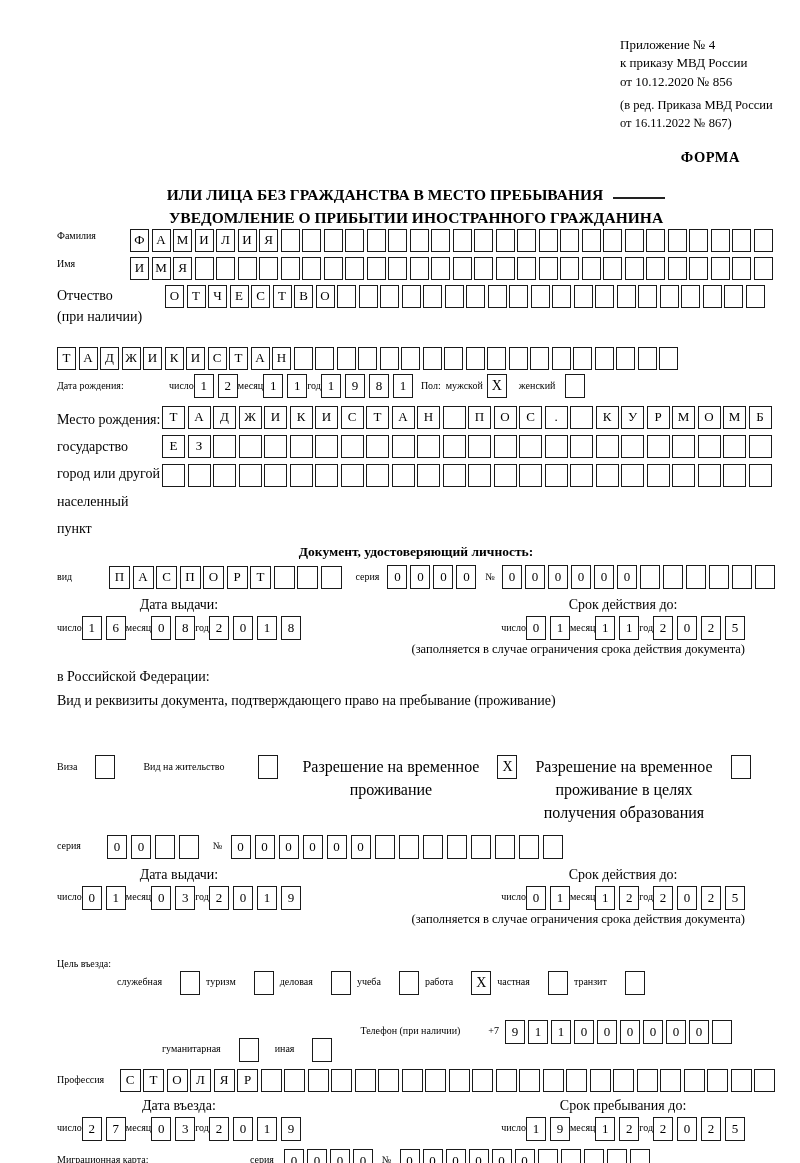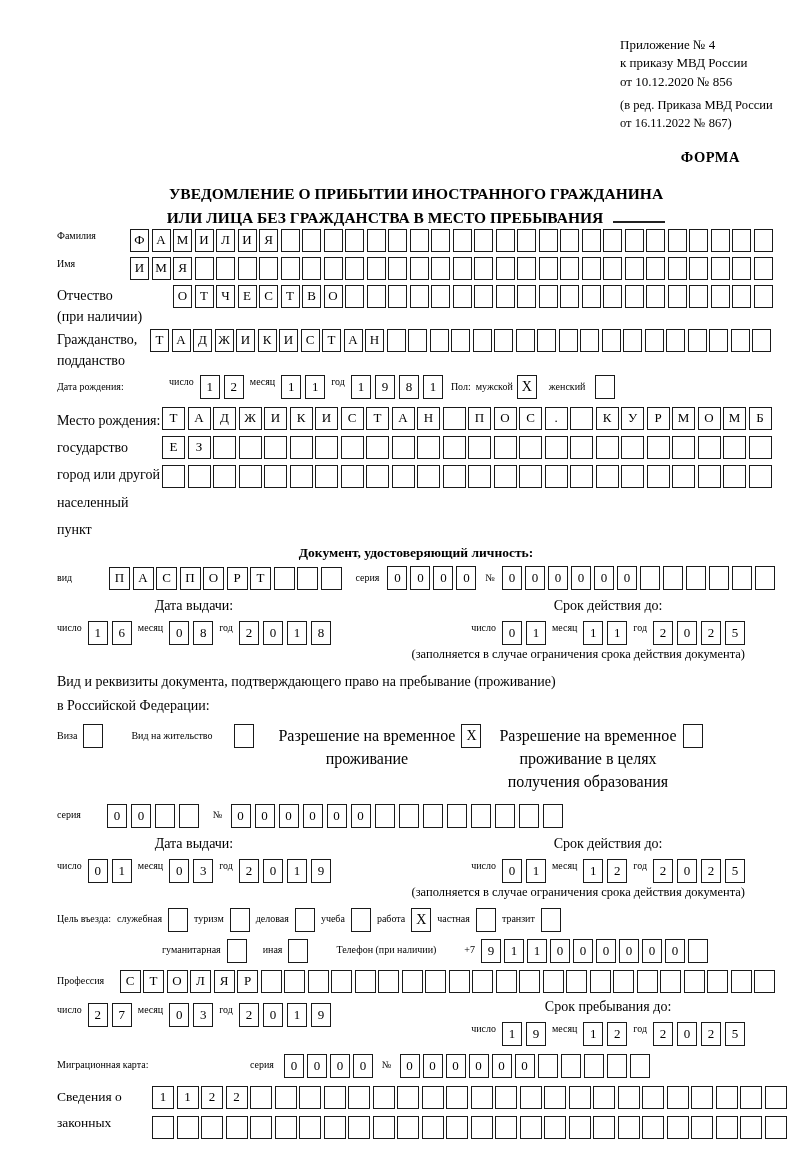--- a/index.html
+++ b/index.html
@@ -26,27 +26,27 @@
   }
   .cells.wide .cell { width:23px; }
   .cells.w22 .cell { width:22px; }
   .cells.w21 .cell { width:21px; }
   .cells.date { gap:4px; }
   .cells.date .cell { width:20px; height:24px; }
   .cb {
     width:20px; height:24px; box-sizing:border-box; border:1.6px solid #1a1a1a;
     display:inline-flex; align-items:center; justify-content:center; font-size:14px; flex:none; background:#fff;
   }
-  .dg { display:inline-flex; gap:6px; }
+  .dg { display:inline-flex; align-items:center; }
   .date-block { display:inline-block; }
   .date-heading { text-align:center; font-size:14px; margin-bottom:3px; }
   .date-pair { display:flex; justify-content:space-between; padding-right:30px; margin-top:8px; margin-bottom:2px; }
   .note { font-size:12.5px; text-align:right; padding-right:30px; margin-bottom:8px; }
   .intro { font-size:14px; line-height:1.7; }
-  .opt { display:inline-flex; align-items:center; gap:6px; }
+  .opt { display:inline-flex; align-items:center; gap:18px;margin-top:36px; }
   .opt-col { text-align:center; font-size:16px; line-height:1.45; }
   .stack { display:flex; flex-direction:column; gap:6px; }
   .gap-rows { display:flex; flex-direction:column; gap:7px; }
 </style>
 </head>
 <body>
 
 <div class="page">
 
   <div class="hdr-block">
@@ -55,24 +55,24 @@
     <div>от 10.12.2020 № 856</div>
     <div class="hdr-sub">
       <div>(в ред. Приказа МВД России</div>
       <div>от 16.11.2022 № 867)</div>
     </div>
   </div>
 
   <div class="forma">ФОРМА</div>
 
   <div class="title">
-    <div>УВЕДОМЛЕНИЕ О ПРИБЫТИИ ИНОСТРАННОГО ГРАЖДАНИНА</div>
     <div>
       <span>ИЛИ ЛИЦА БЕЗ ГРАЖДАНСТВА В МЕСТО ПРЕБЫВАНИЯ</span><span class="blank-line"></span>
     </div>
+    <div>УВЕДОМЛЕНИЕ О ПРИБЫТИИ ИНОСТРАННОГО ГРАЖДАНИНА</div>
   </div>
 
 
   <div class="row">
     <span class="lbl" style="width:73px;">Фамилия</span>
     <span class="cells">
         <span class="cell">Ф</span>
         <span class="cell">А</span>
         <span class="cell">М</span>
         <span class="cell">И</span>
@@ -134,21 +134,21 @@
         <span class="cell"></span>
         <span class="cell"></span>
         <span class="cell"></span>
         <span class="cell"></span>
         <span class="cell"></span>
         <span class="cell"></span>
         <span class="cell"></span>
       </span>
   </div>
 
-  <div class="row" style="margin-bottom:2px;gap:8px;">
+  <div class="row" style="margin-bottom:20px;">
     <span class="lbl-col" style="width:108px;">
       <div>Отчество</div>
       <div>(при наличии)</div>
     </span>
     <span class="cells">
         <span class="cell">О</span>
         <span class="cell">Т</span>
         <span class="cell">Ч</span>
         <span class="cell">Е</span>
         <span class="cell">С</span>
@@ -172,24 +172,20 @@
         <span class="cell"></span>
         <span class="cell"></span>
         <span class="cell"></span>
         <span class="cell"></span>
         <span class="cell"></span>
         <span class="cell"></span>
       </span>
   </div>
 
   <div class="row" style="margin-bottom:4px;">
-    <span class="lbl-col" style="width:93px;">
-      <div>Гражданство,</div>
-      <div>подданство</div>
-    </span>
     <span class="cells">
         <span class="cell">Т</span>
         <span class="cell">А</span>
         <span class="cell">Д</span>
         <span class="cell">Ж</span>
         <span class="cell">И</span>
         <span class="cell">К</span>
         <span class="cell">И</span>
         <span class="cell">С</span>
         <span class="cell">Т</span>
@@ -414,22 +410,22 @@
             <span class="cell">2</span>
             <span class="cell">0</span>
             <span class="cell">2</span>
             <span class="cell">5</span>
           </span>
       </span>
     </span>
   </div>
   <div class="note">(заполняется в случае ограничения срока действия документа)</div>
 
+  <div class="intro">в Российской Федерации:</div>
   <div class="intro">Вид и реквизиты документа, подтверждающего право на пребывание (проживание)</div>
-  <div class="intro">в Российской Федерации:</div>
 
   <div class="row" style="margin-top:6px; margin-bottom:10px;">
     <span class="opt">
       <span class="lbl">Виза</span>
       <span class="cb"></span>
     </span>
     <span class="opt" style="margin-left:28px;">
       <span class="lbl">Вид на жительство</span>
       <span class="cb" style="margin-left:16px;"></span>
     </span>
@@ -611,20 +607,21 @@
         <span class="cell"></span>
         <span class="cell"></span>
         <span class="cell"></span>
         <span class="cell"></span>
         <span class="cell"></span>
       </span>
   </div>
 
   <div class="date-pair" style="margin-top:4px;">
     <span class="date-block">
+      <div class="date-heading">Дата въезда:</div>
       <span class="dg">
         <span class="lbl">число</span>
         <span class="cells date">
             <span class="cell">2</span>
             <span class="cell">7</span>
           </span>
         <span class="lbl">месяц</span>
         <span class="cells date">
             <span class="cell">0</span>
             <span class="cell">3</span>

